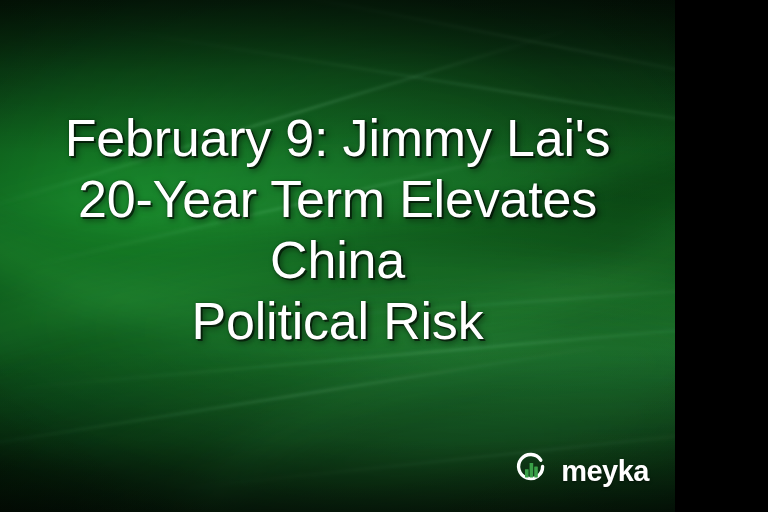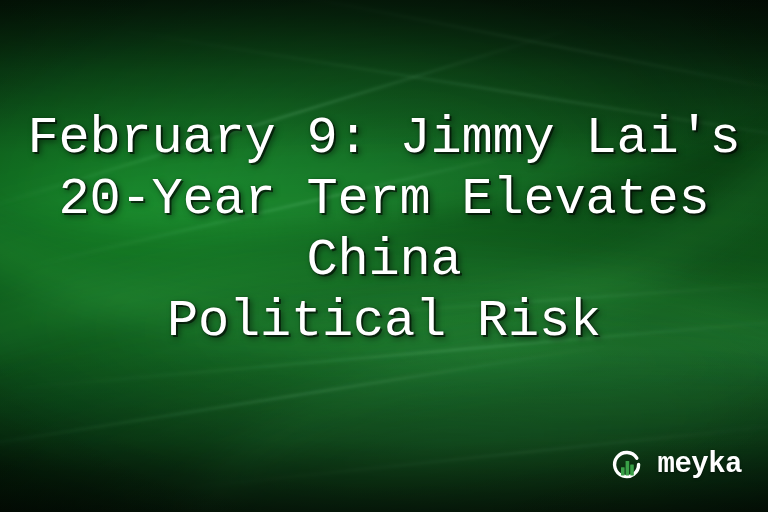--- a/index.html
+++ b/index.html
@@ -2,24 +2,24 @@
 <html><head>
 <meta charset="utf-8">
 <style>
   html, body {
     margin: 0;
     padding: 0;
     background: #000;
   }
   #canvas {
     position: relative;
-    width: 768px;
+    width: 675px;
     height: 512px;
     overflow: hidden;
-    font-family: Liberation Mono, monospace;
+    font-family: Liberation Sans, sans-serif;
     background: #042109;
   }
 
   
   .bg-layer {
     position: absolute;
     inset: 0;
     pointer-events: none;
   }
 
@@ -130,21 +130,21 @@
     white-space: pre-line;
     padding: 0 16px;
   }
 
   
   .logo {
     position: absolute;
     right: 26px;
     bottom: 26px;
     display: flex;
-    align-items: flex-start;
+    align-items: flex-end;
     gap: 14px;
     height: 36px;
   }
   .logo-mark {
     width: 34px;
     height: 34px;
     display: block;
     flex: 0 0 auto;
   }
   .logo-text {

